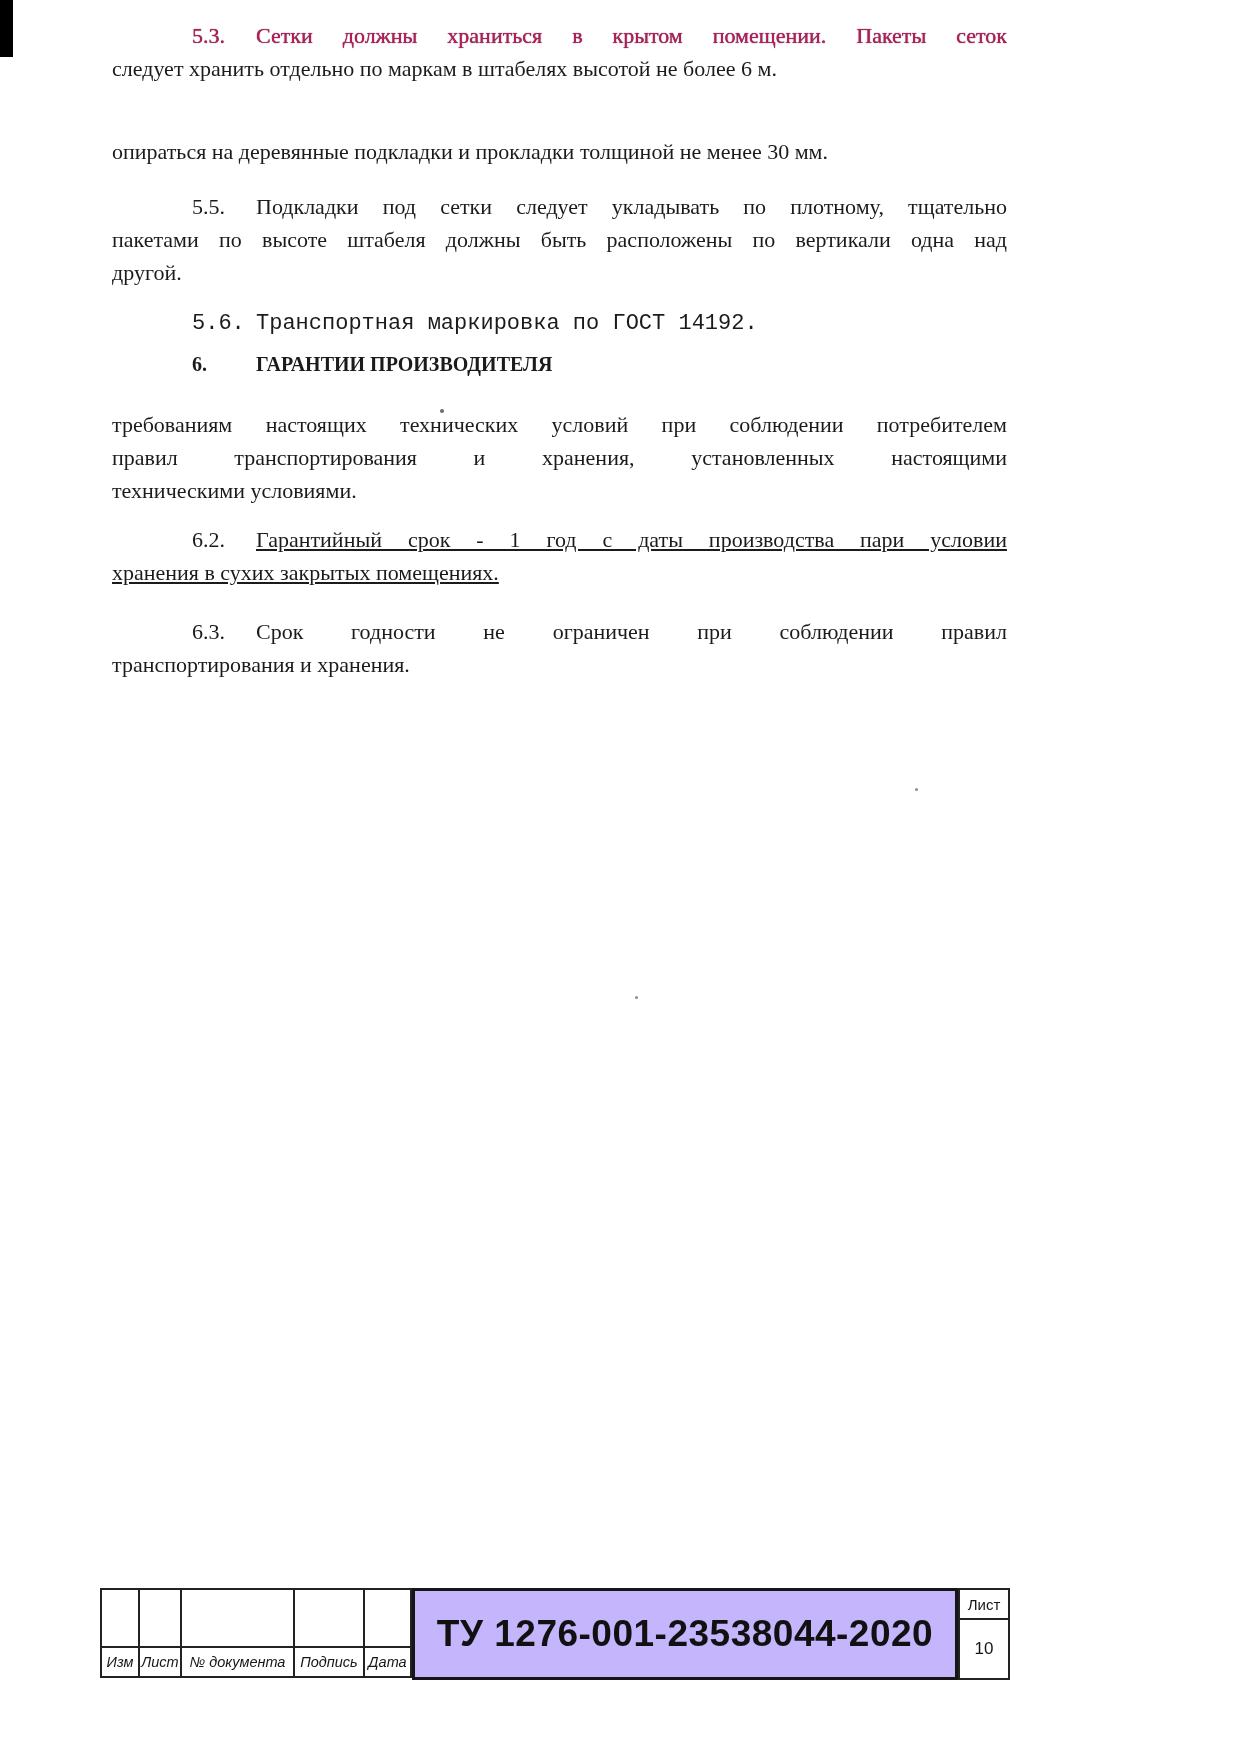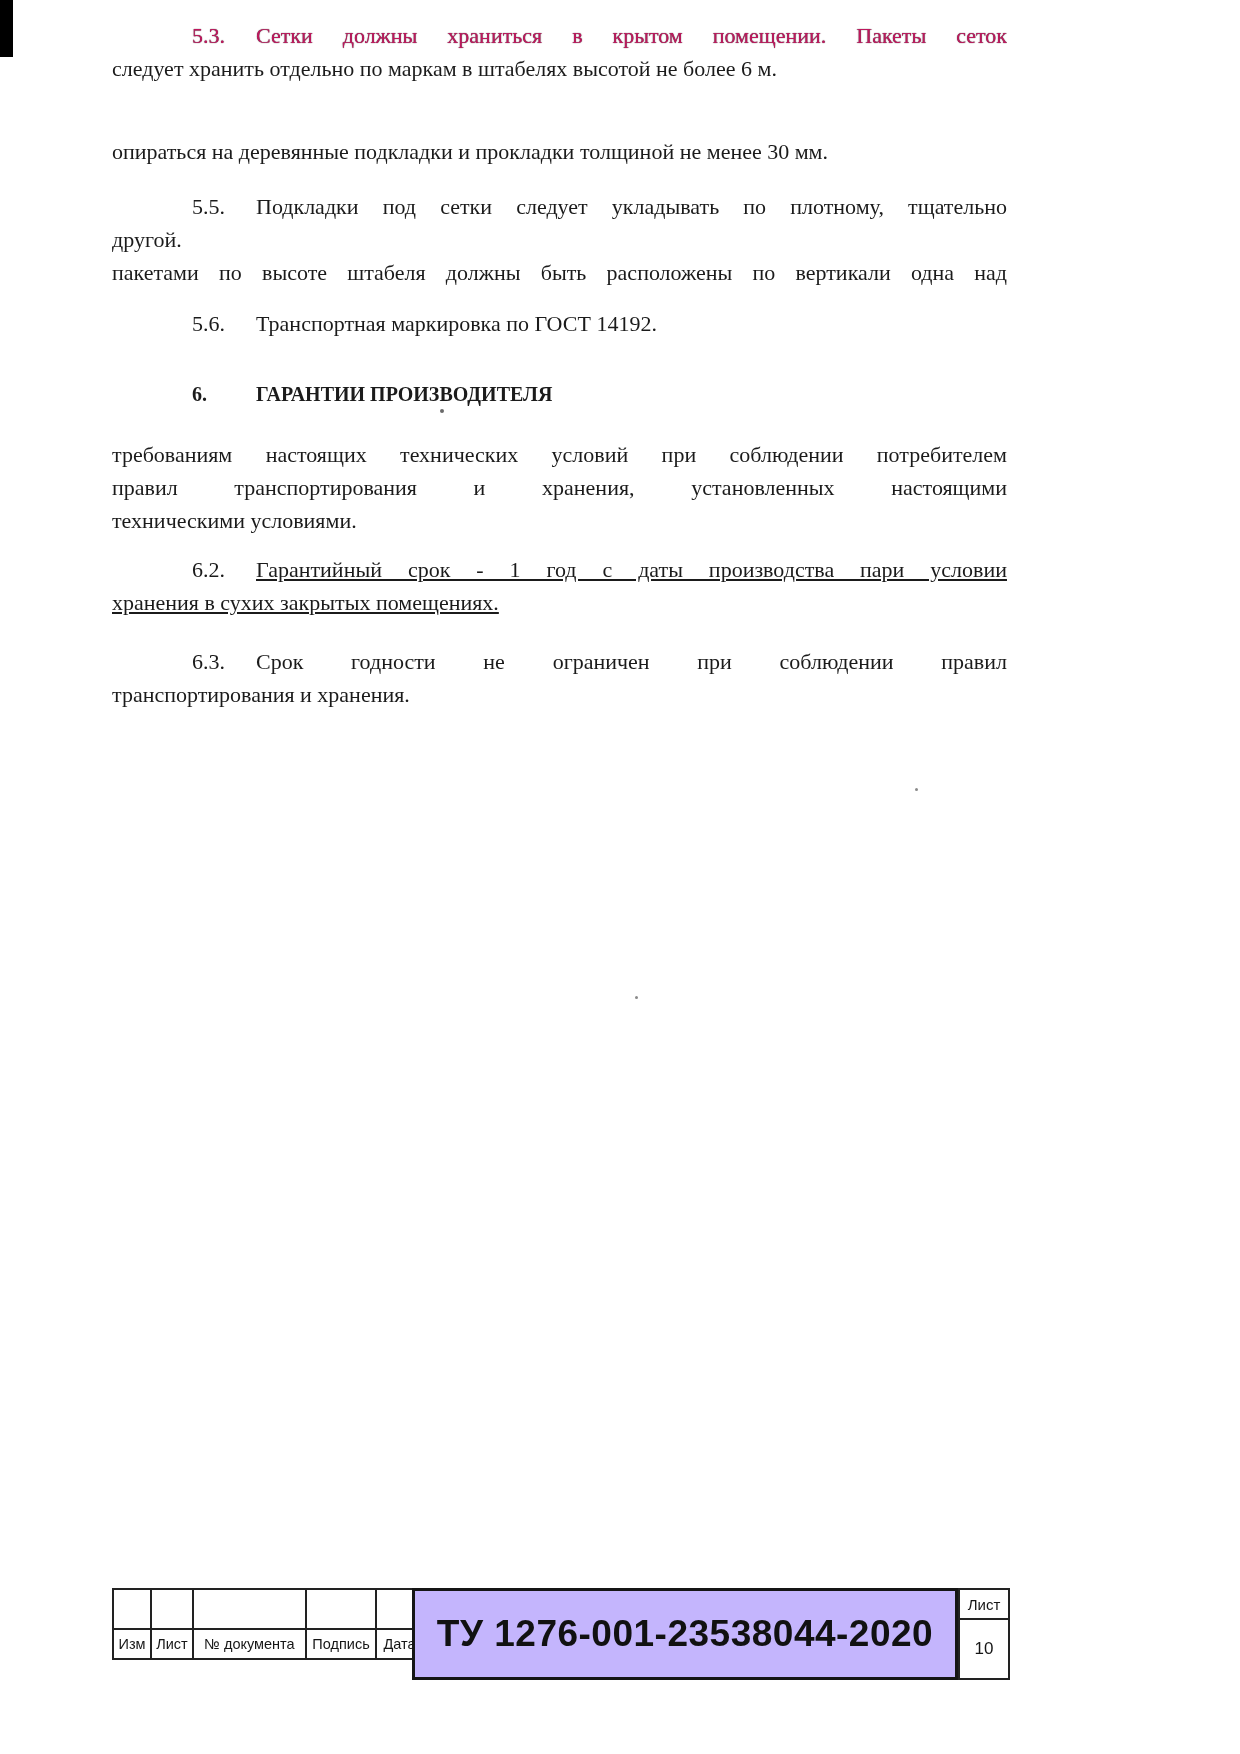--- a/index.html
+++ b/index.html
@@ -24,21 +24,21 @@
   .para { margin-bottom: 26px; }
   .line { width: 100%; }
   .line.first { padding-left: 80px; }
   .pnum { display: inline-block; width: 64px; }
   .jline { text-align: justify; text-align-last: justify; }
   .lline { text-align: left; }
 
   #p53 { margin-bottom: 50px; }
   #p54 { margin-bottom: 22px; }
   #p55 { margin-bottom: 18px; }
-  #p56 { margin-bottom: 38px; }
+  #p56 { margin-bottom: 8px; font-family: Liberation Mono, monospace; }
   #p61 { margin-bottom: 16px; }
   #p62 { margin-bottom: 26px; text-decoration: underline; }
 
   .heading {
     padding-left: 80px;
     font-weight: bold;
     font-size: 20px;
     line-height: 33px;
     margin-bottom: 27px;
   }
@@ -64,26 +64,27 @@
     position: absolute;
     left: 100px;
     top: 1588px;
     width: 910px;
     height: 92px;
     font-family: "Liberation Sans", sans-serif;
     color: #161616;
   }
   .stamp-grid {
     position: absolute;
-    left: 12px; top: 0;
-    width: 312px; height: 72px;
+    left: 0; top: 0;
+    width: 312px; height: 90px;
     border: 2px solid #222;
     display: grid;
     grid-template-columns: 38px 42px 113px 70px 1fr;
     grid-template-rows: 1fr 30px;
+    font-style: italic;
   }
   .stamp-grid .cell { border-right: 2px solid #222; }
   .stamp-grid .cell:nth-child(5n) { border-right: none; }
   .stamp-grid .r2 {
     border-top: 2px solid #222;
     display: flex; align-items: center; justify-content: center;
     font-size: 14.5px; white-space: nowrap; overflow: hidden;
   }
   .stamp-num {
     position: absolute;
@@ -134,22 +135,22 @@
     </div>
     <div class="line lline">следует хранить отдельно по маркам в штабелях высотой не более 6 м.</div>
   </div>
 
   <div class="para" id="p54">
     <div class="line lline">опираться на деревянные подкладки и прокладки толщиной не менее 30 мм.</div>
   </div>
 
   <div class="para" id="p55">
     <div class="line first jline"><span class="pnum">5.5.</span><span>Подкладки под сетки следует укладывать по плотному, тщательно</span></div>
+    <div class="line jline">пакетами по высоте штабеля должны быть расположены по вертикали одна над</div>
     <div class="line lline">другой.</div>
-    <div class="line jline">пакетами по высоте штабеля должны быть расположены по вертикали одна над</div>
   </div>
 
   <div class="para" id="p56">
     <div class="line first lline"><span class="pnum">5.6.</span><span>Транспортная маркировка по ГОСТ 14192.</span></div>
   </div>
 
   <div class="heading"><span class="pnum">6.</span><span>ГАРАНТИИ ПРОИЗВОДИТЕЛЯ</span></div>
 
   <div class="para" id="p61">
     <div class="line jline">требованиям настоящих технических условий при соблюдении потребителем</div>

